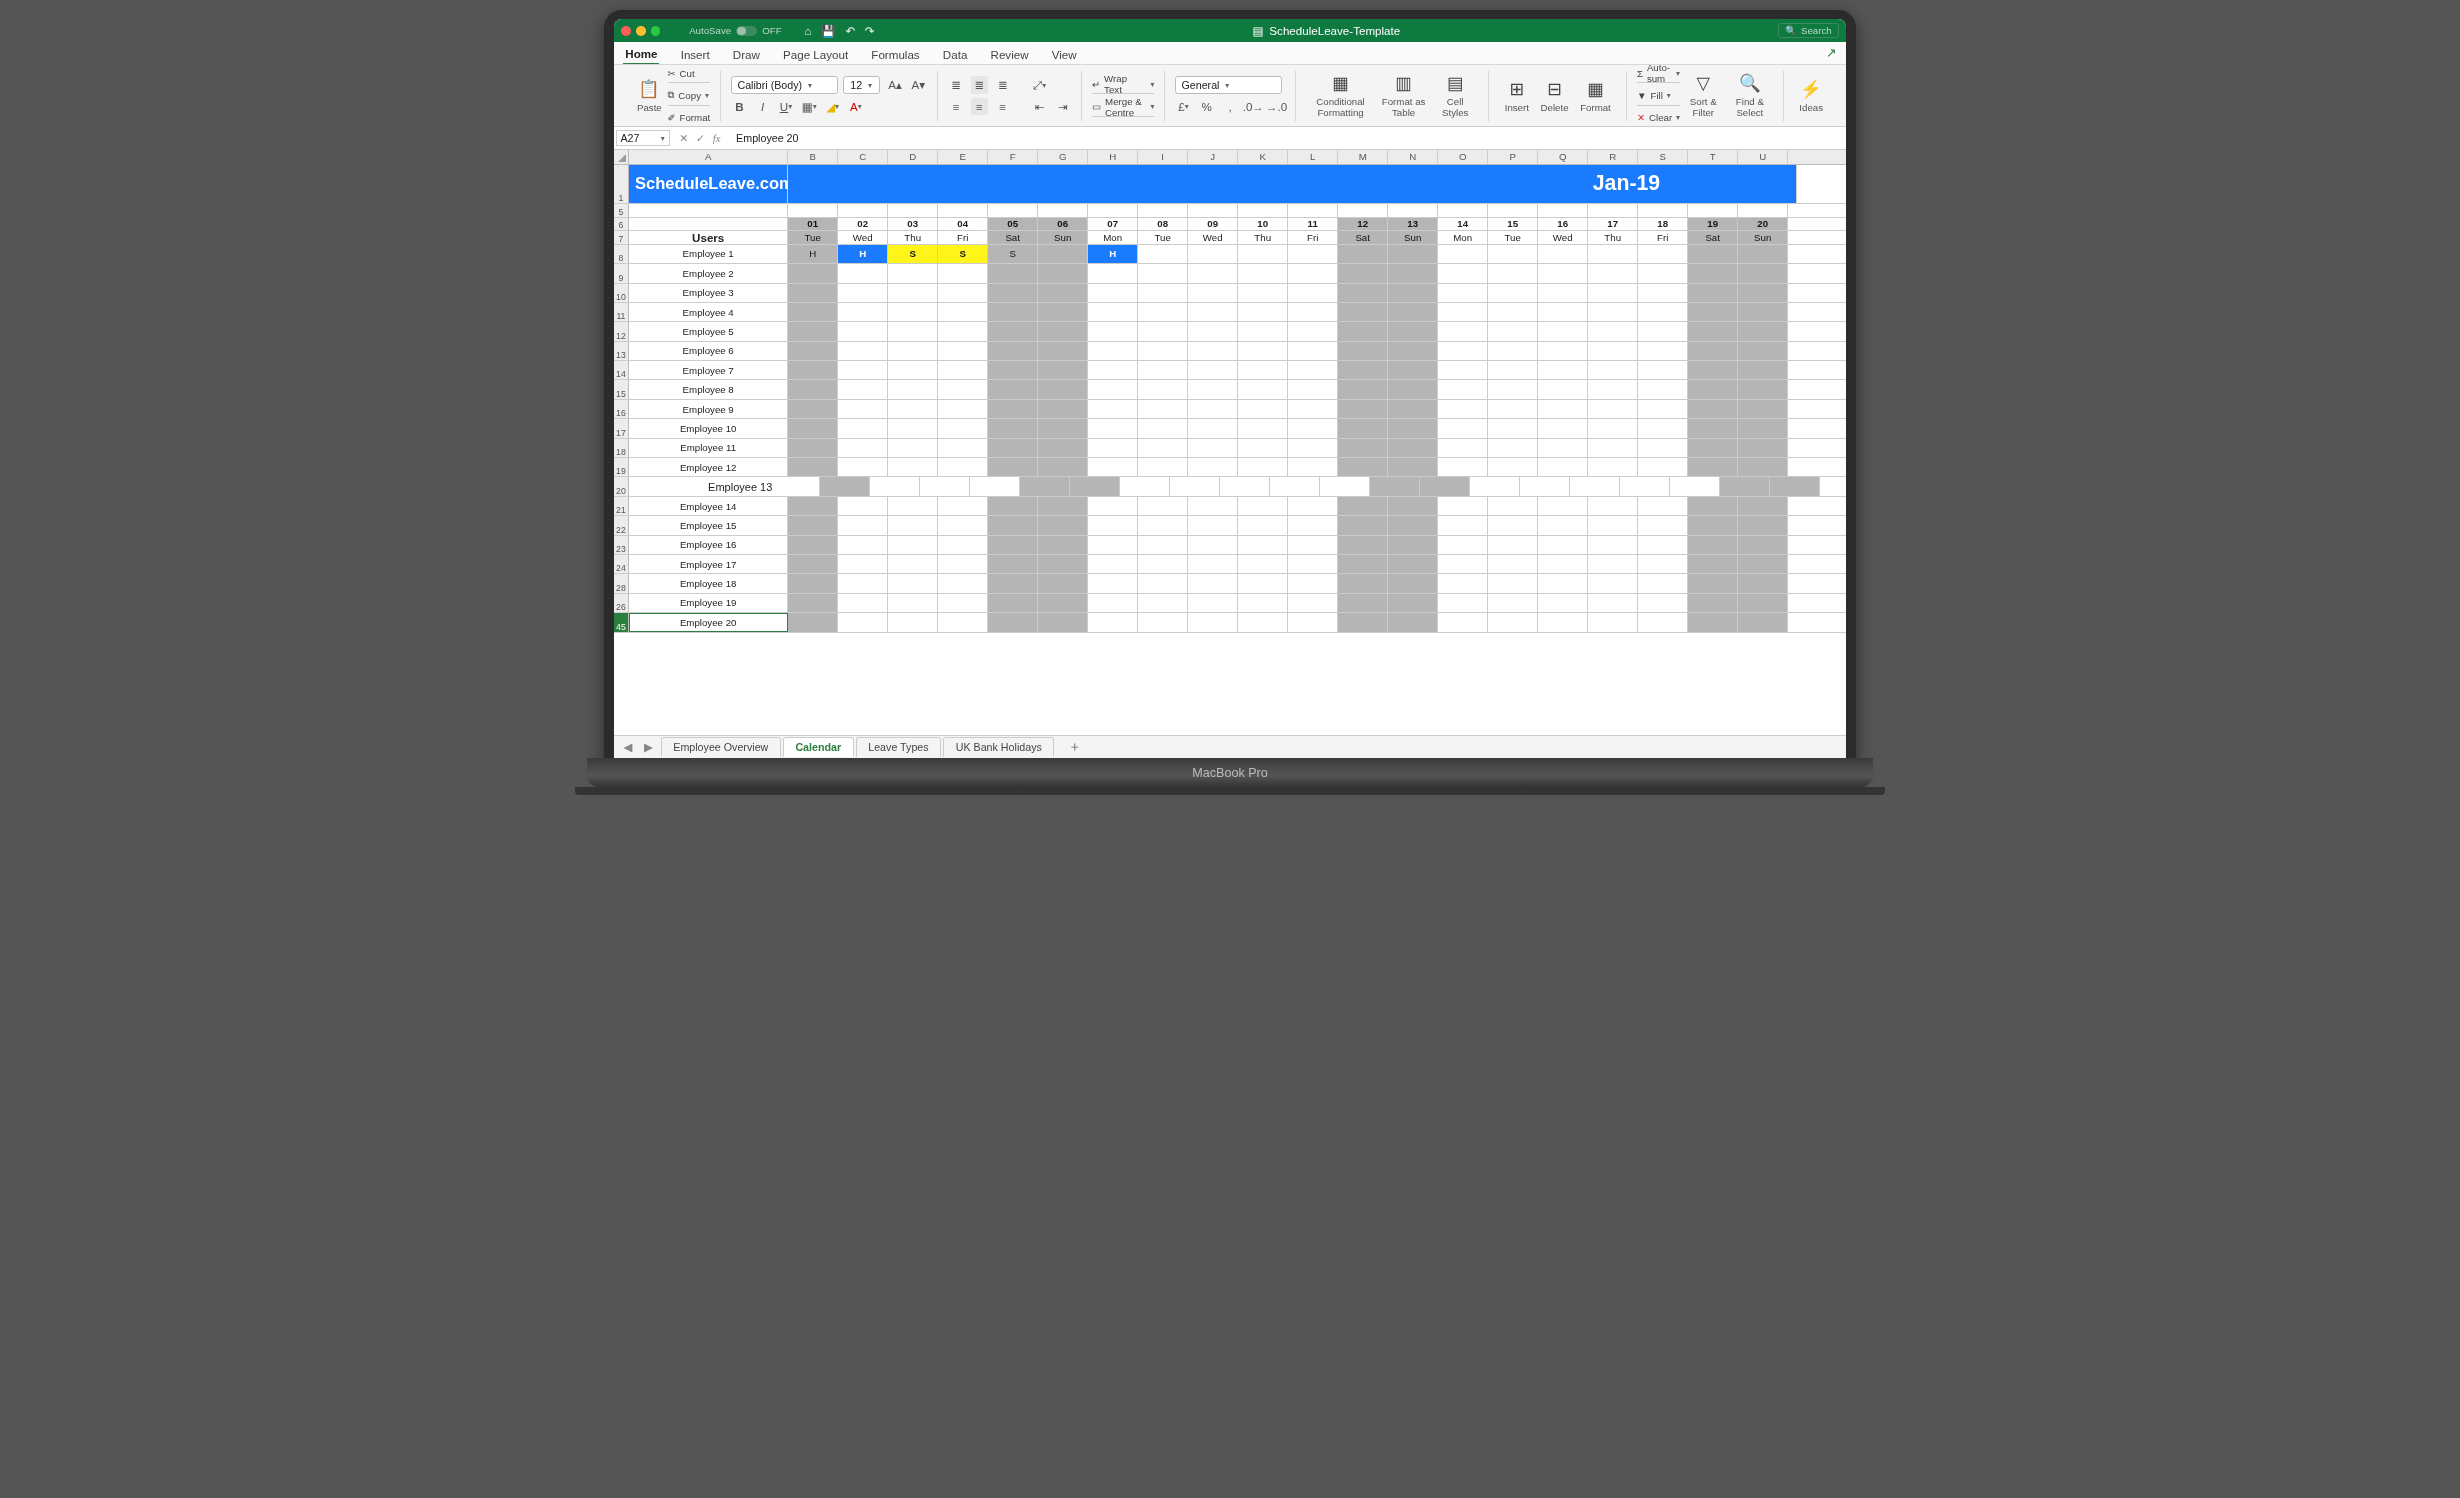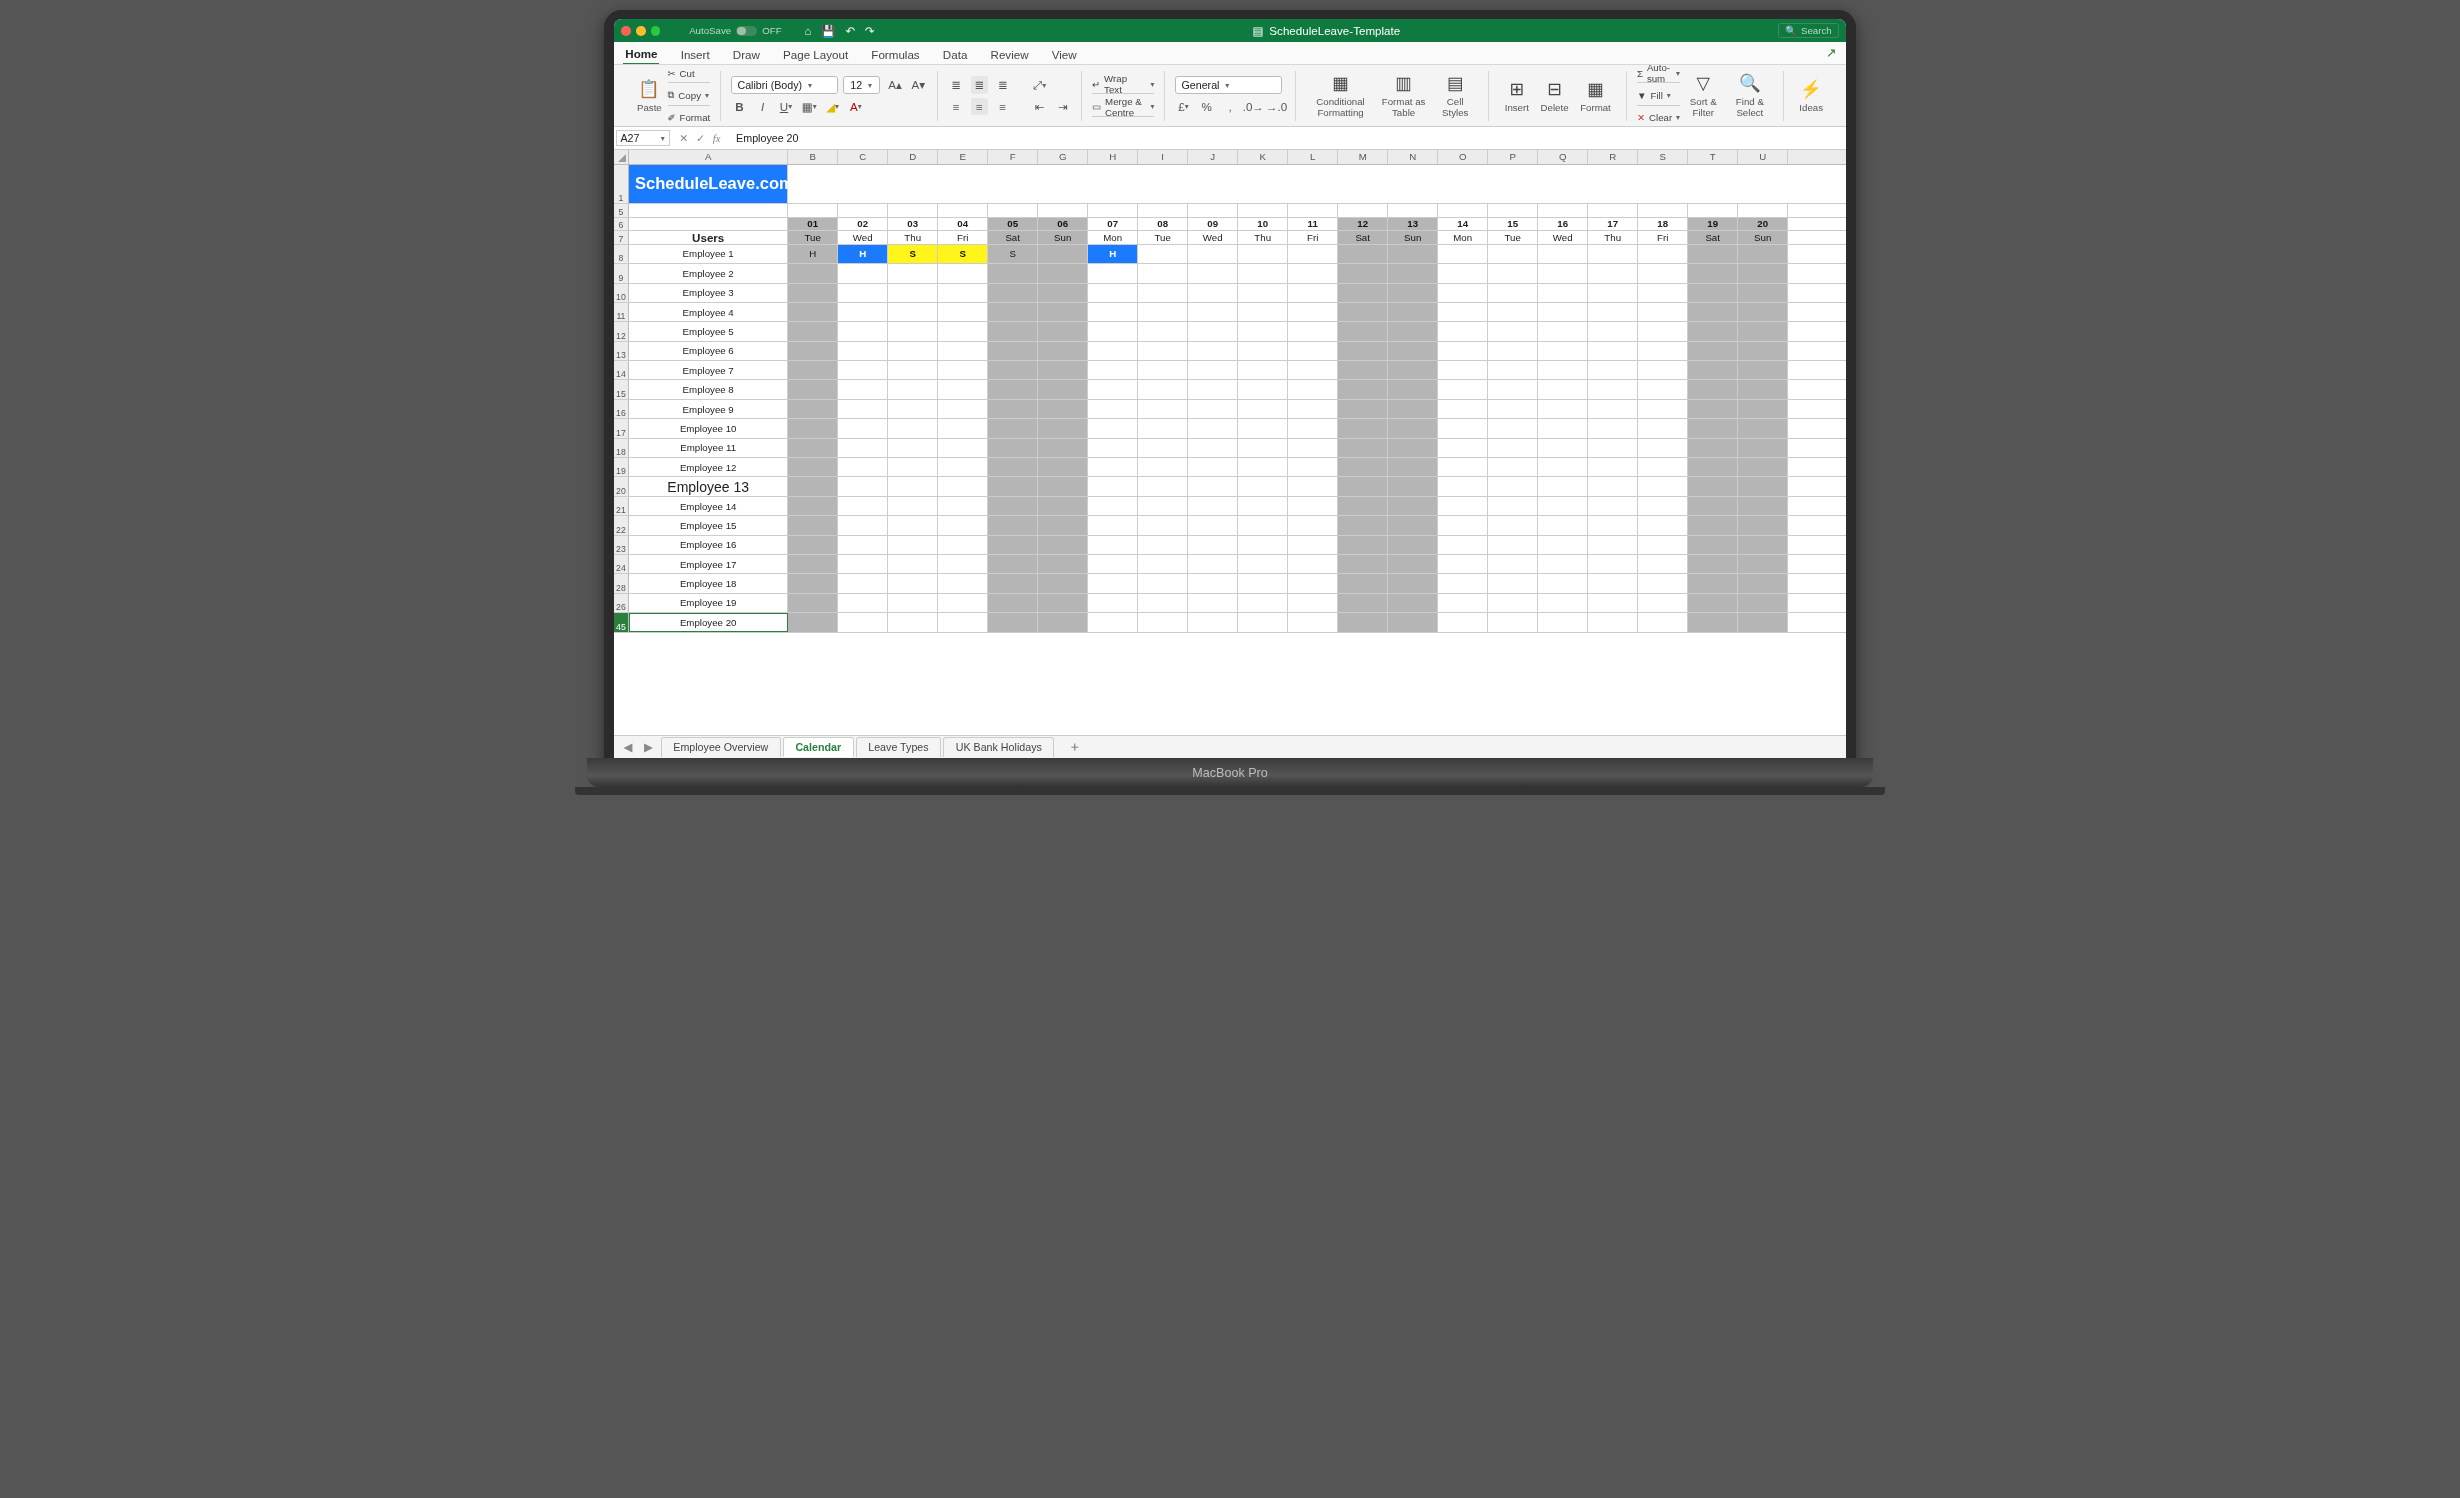--- a/index.html
+++ b/index.html
@@ -322,20 +322,23 @@
           <div class="ch N">Q</div>
           <div class="ch N">R</div>
           <div class="ch N">S</div>
           <div class="ch N">T</div>
           <div class="ch N">U</div>
         </div>
     <div class="rows" id="rows">
           <div class="row tall">
             <div class="rh">1</div>
             <div class="c cA banner" style="font-size: 16.5px; font-weight: 700;">ScheduleLeave.com</div>
+            <div class="c banner" style="width: 1009px; justify-content: flex-end; padding-right: 136px;">
+              <span class="bannerTitle">Jan-19</span>
+            </div>
           </div>
           <div class="row small">
             <div class="rh">5</div>
             <div class="c cA "></div>
             <div class="c cN "></div>
             <div class="c cN "></div>
             <div class="c cN "></div>
             <div class="c cN "></div>
             <div class="c cN "></div>
             <div class="c cN "></div>
@@ -685,21 +688,21 @@
             <div class="c cN "></div>
             <div class="c cN "></div>
             <div class="c cN "></div>
             <div class="c cN "></div>
             <div class="c cN "></div>
             <div class="c cN wk "></div>
             <div class="c cN wk "></div>
           </div>
           <div class="row ">
             <div class="rh">20</div>
-            <div class="c cA " style="justify-content: center; font-size: 14px;">Employee 13</div>
+            <div class="c cA " style="justify-content: center; font-size: 11px; margin-left: 32px;">Employee 13</div>
             <div class="c cN wk "></div>
             <div class="c cN "></div>
             <div class="c cN "></div>
             <div class="c cN "></div>
             <div class="c cN wk "></div>
             <div class="c cN wk "></div>
             <div class="c cN "></div>
             <div class="c cN "></div>
             <div class="c cN "></div>
             <div class="c cN "></div>

